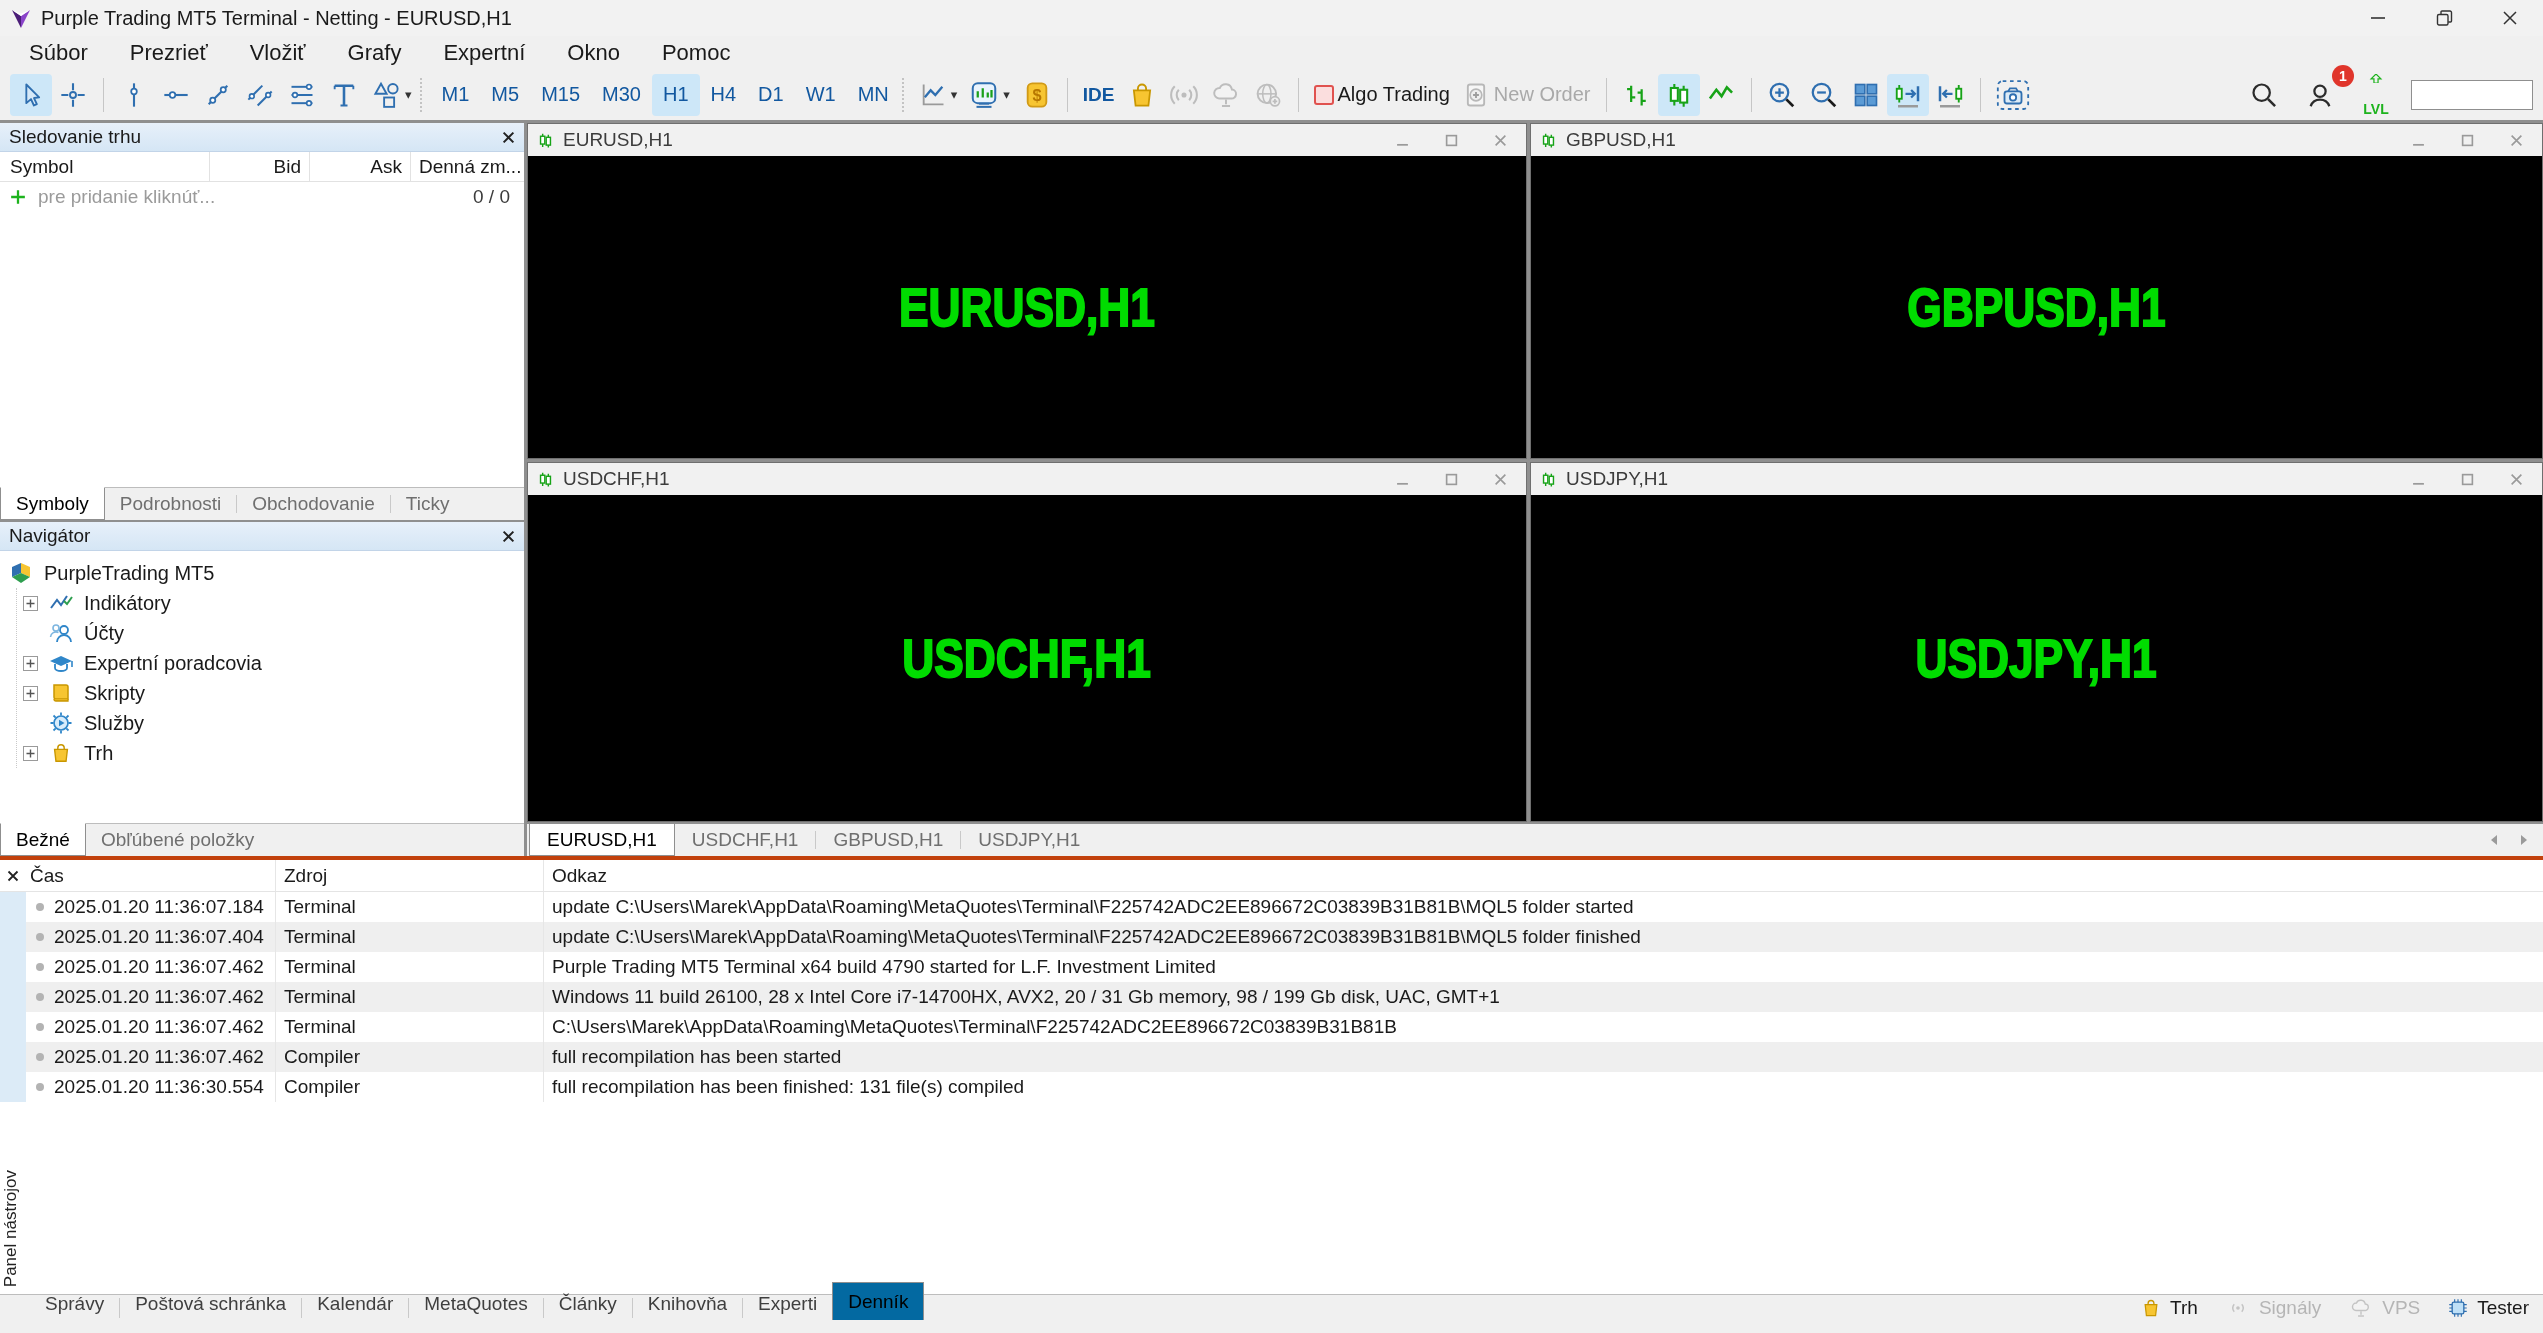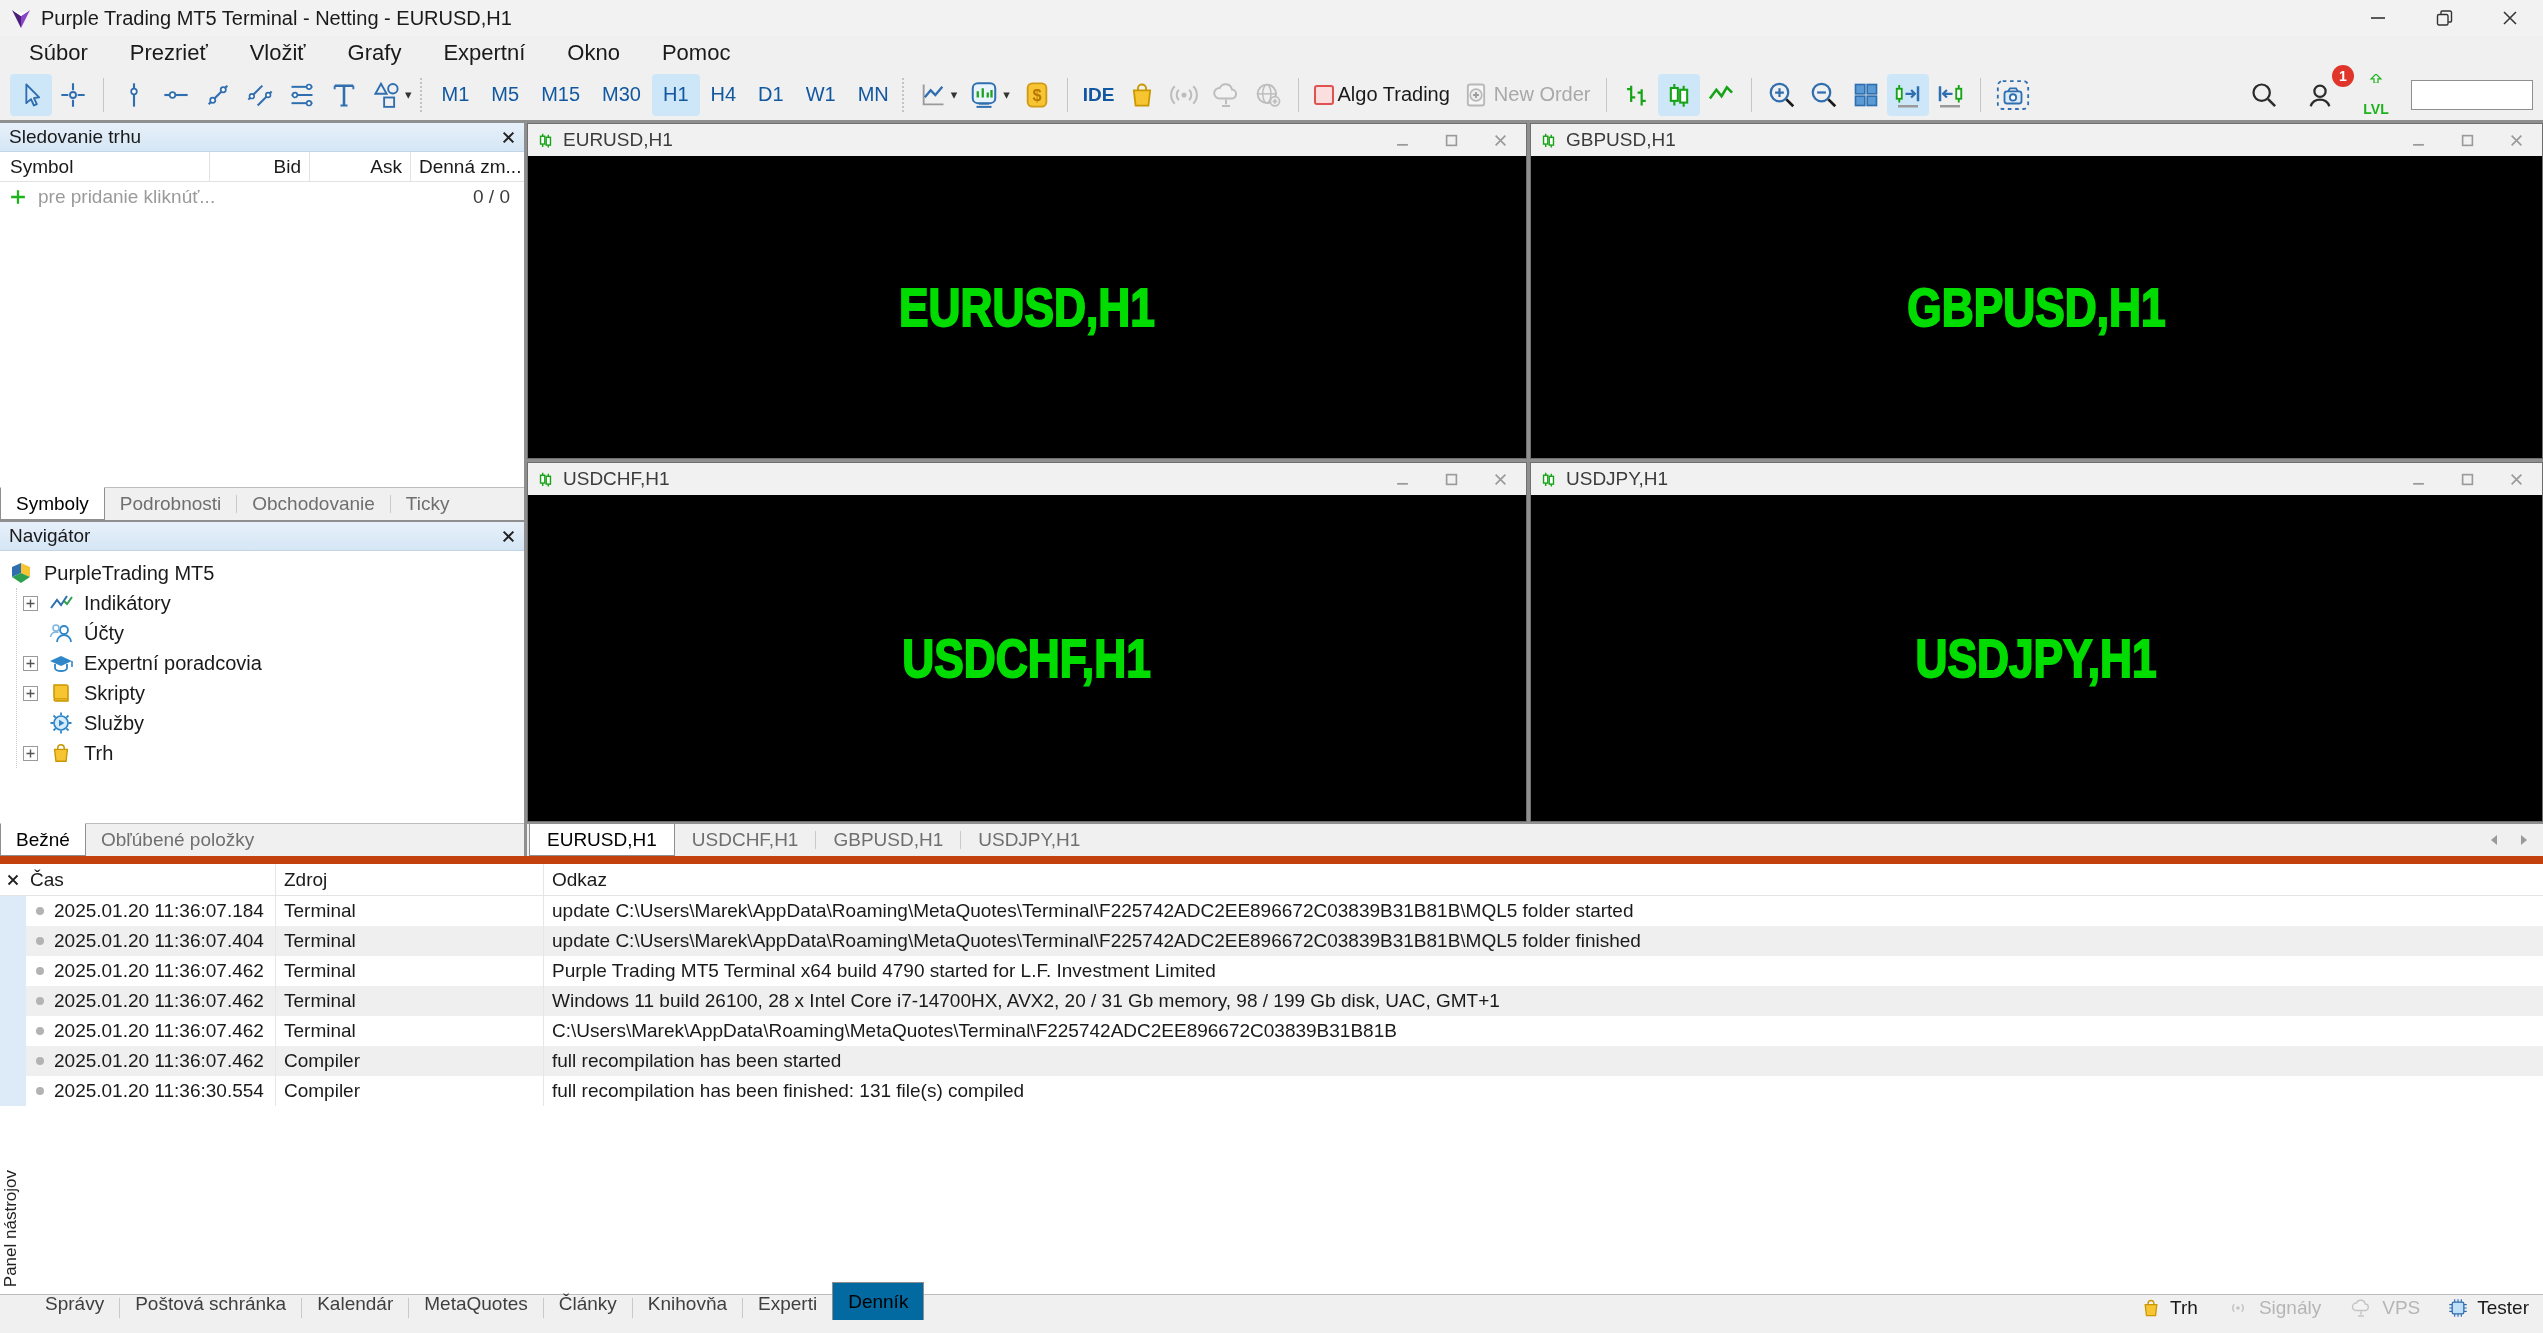--- a/index.html
+++ b/index.html
@@ -71,21 +71,21 @@
 .cw-bar { height:32px; background:#f1f1f1; display:flex; align-items:center; gap:9px; padding:0 9px; font-size:19px; color:#3c3c3c; flex:none; }
 .cw-ctrl { margin-left:auto; display:flex; gap:36px; align-items:center; padding-right:10px; }
 .cw-body { flex:1; display:flex; align-items:center; justify-content:center; }
 .cw-label { font-size:54px; font-weight:bold; color:#00dc00; -webkit-text-stroke:2px #00dc00; transform:scaleX(0.82); white-space:nowrap; }
 .chart-tabs { height:34px; background:#f0f0f0; border-top:2px solid #8f8f8f; display:flex; align-items:stretch; font-size:19px; padding-left:2px; }
 .ctab { padding:0 17px; display:flex; align-items:center; color:#6f6f6f; }
 .ctab.active { background:#fff; border:1px solid #8f8f8f; border-top:none; color:#000; }
 .ctab-arrows { margin-left:auto; display:flex; gap:20px; padding-right:14px; align-items:center; }
 
 
-.journal { height:438px; background:#fff; display:flex; flex-direction:column; font-size:19px; border-top:8px solid #c2410c; }
+.journal { height:438px; background:#fff; display:flex; flex-direction:column; font-size:19px; border-top:4px solid #c2410c; }
 .j-head { display:flex; height:32px; align-items:stretch; border-bottom:1px solid #e4e4e4; flex:none; }
 .j-gutter { width:26px; display:flex; align-items:center; justify-content:center; flex:none; }
 .j-time { width:250px; padding-left:4px; display:flex; align-items:center; border-right:1px solid #e6e6e6; }
 .j-src { width:268px; padding-left:8px; display:flex; align-items:center; border-right:1px solid #e6e6e6; }
 .j-msg { flex:1; padding-left:8px; display:flex; align-items:center; white-space:nowrap; overflow:hidden; }
 .j-row { display:flex; height:30px; align-items:stretch; flex:none; }
 .j-row.alt { background:#efefef; }
 .j-row .j-gutter { background:#dcebf7; }
 .bullet { width:8px; height:8px; border-radius:50%; background:#b3b3b3; margin:0 10px 0 6px; flex:none; }
 

